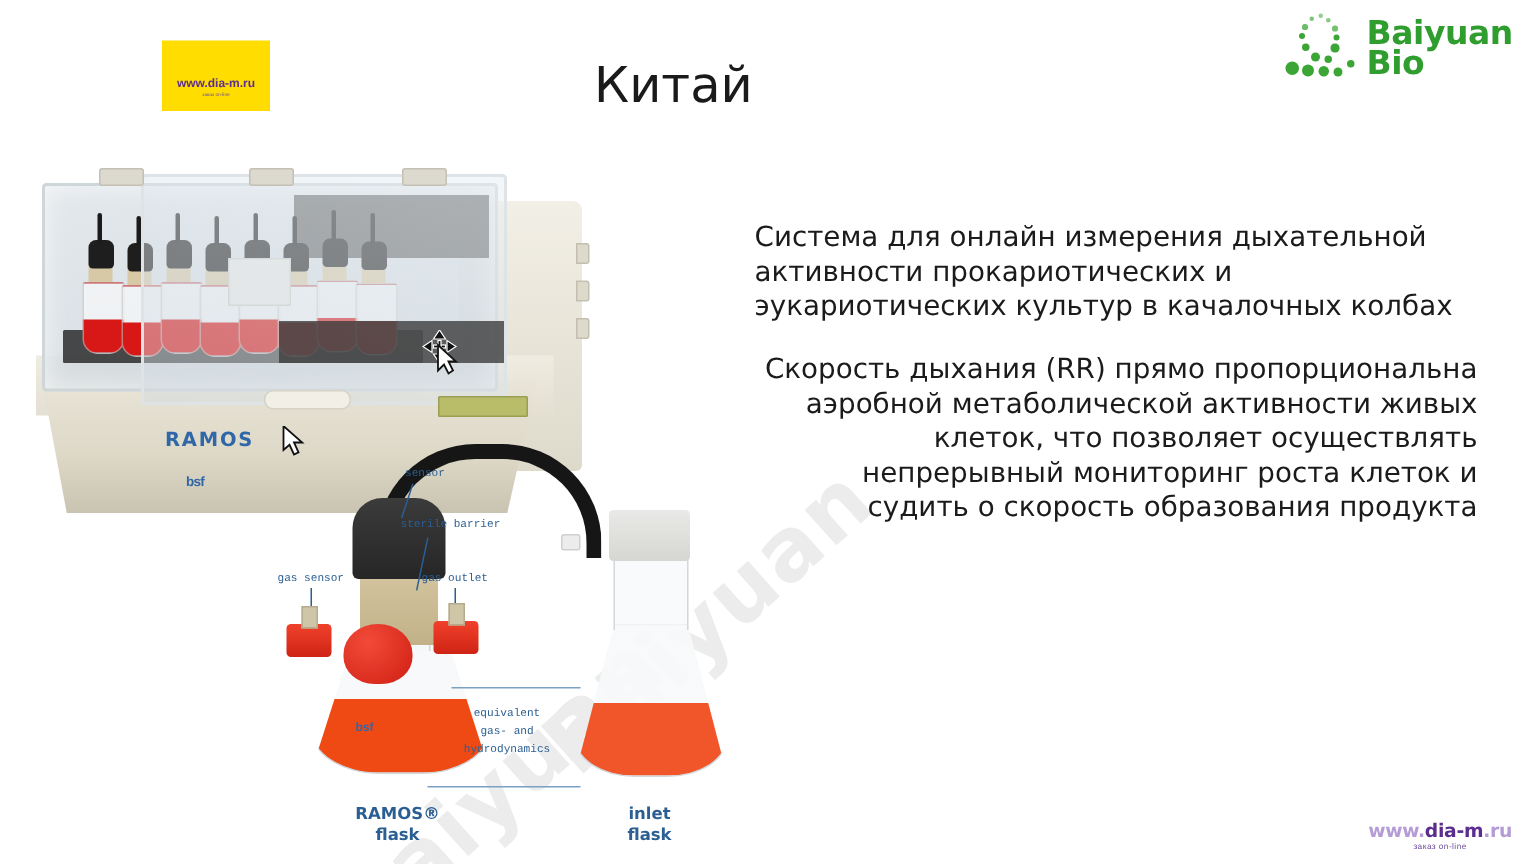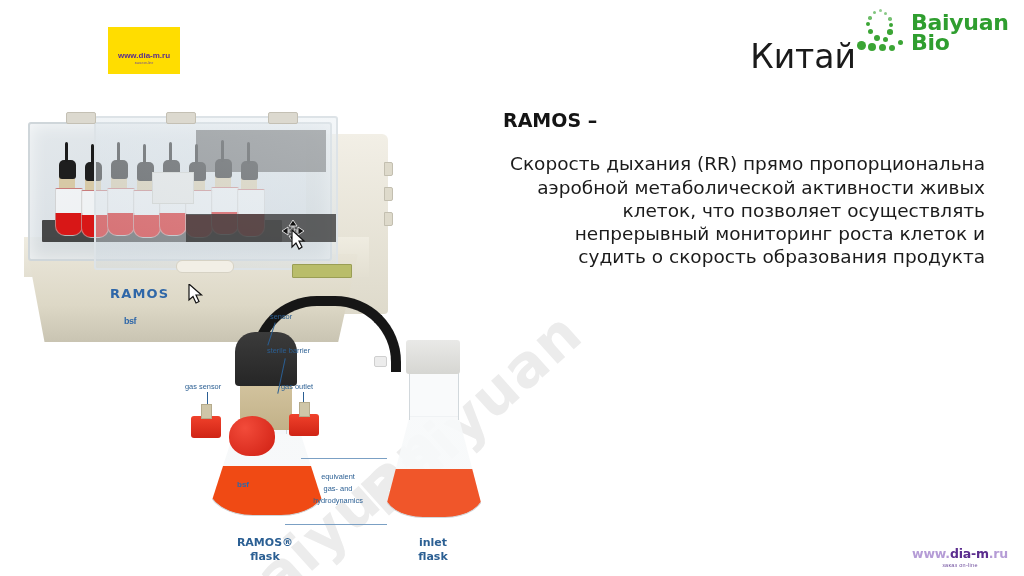--- a/index.html
+++ b/index.html
@@ -20,21 +20,21 @@
              transform:translateY(7px);}
   .diam-sub{font-size:3.2px;color:#3a3a5a;transform:translateY(8px);letter-spacing:.1px;}
   .dm-url{font-size:8px;font-weight:bold;color:#5b2d8e;transform:translateY(7px);}
   .dm-url-sub{font-size:3.2px;color:#6d4b9c;transform:translateY(8px);}
 
   
   #slide-title{position:absolute;left:196px;top:14px;width:660px;
       font-size:33px;color:#1a1a1a;font-weight:400;line-height:1.30;
       font-family:"DejaVu Sans","Liberation Sans",sans-serif;}
   #slide-title .ln1{display:block;text-align:left;}
-  #slide-title .ln2{display:block;text-align:right;padding-left:200px;}
+  #slide-title .ln2{display:block;text-align:left;padding-left:200px;}
   #slide-title sub{font-size:.62em;vertical-align:baseline;position:relative;top:.22em;}
 
   
   #baiyuan-logo{position:absolute;right:12px;top:6px;width:158px;height:54px;
                 display:flex;align-items:center;gap:5px;}
   #baiyuan-mark{position:relative;width:52px;height:50px;flex:0 0 52px;}
   #baiyuan-mark i{position:absolute;border-radius:50%;background:#3ba535;display:block;}
   #baiyuan-text{display:flex;flex-direction:column;line-height:.93;
      font-family:"DejaVu Sans","Liberation Sans",sans-serif;
      font-weight:bold;color:#2f9e2f;font-size:22px;letter-spacing:-.3px;}
@@ -81,21 +81,21 @@
       border:1px solid #c3bfb0;border-radius:0 2px 2px 0;left:378px;}
   .dev-foot{position:absolute;left:170px;top:188px;width:56px;height:11px;
       background:#f2efe6;border:1px solid #d6d2c4;border-radius:6px;}
 
   
   #flask-diagram{position:absolute;left:185px;top:296px;width:305px;height:280px;}
   .wm{position:absolute;font-family:"DejaVu Sans",sans-serif;font-weight:bold;
       color:#ececec;font-size:58px;transform:rotate(-42deg);white-space:nowrap;
       letter-spacing:1px;user-select:none;}
   .lbl{position:absolute;font-size:7.4px;color:#2b5f93;white-space:nowrap;
-       font-family:Liberation Sans, sans-serif;}
+       font-family:Liberation Mono, monospace;}
   .lbl.ctr{text-align:center;}
   .arrow-ln{position:absolute;background:#2b5f93;}
 
   
   .rf-body{position:absolute;left:22px;top:130px;width:118px;height:88px;
      background:linear-gradient(180deg,rgba(246,248,249,.9) 0 44%,#f04a14 44% 100%);
      border:1.5px solid #cfd6da;border-radius:6px 6px 46px 46px / 6px 6px 30px 30px;
      clip-path:polygon(24% 0,76% 0,100% 100%,0 100%);}
   .rf-neck{position:absolute;left:60px;top:108px;width:40px;height:30px;
      background:rgba(244,247,249,.85);border-left:1.5px solid #d2d8dc;border-right:1.5px solid #d2d8dc;}
@@ -285,21 +285,21 @@
       <span>RAMOS®</span><br>
       <span>flask</span>
     </div>
     <div class="cap-ttl" style="left:196px;top:240px;width:104px;">
       <span>inlet</span><br>
       <span>flask</span>
     </div>
   </div>
 
   <div id="text-column">
-    <div class="hdline">RAMOS –</div>
+    <p class="para" id="para-1">Система для онлайн измерения дыхательной активности прокариотических и эукариотических культур в качалочных колбах</p>
     <p class="para" id="para-2">Скорость дыхания (RR) прямо пропорциональна аэробной метаболической активности живых клеток, что позволяет осуществлять непрерывный мониторинг роста клеток и судить о скорость образования продукта</p>
   </div>
 
   <div id="footer-logo">
     <div id="footer-url"><span class="w">www.</span><span class="d">dia-m</span><span class="w">.ru</span></div>
     <div id="footer-sub">заказ on-line</div>
   </div>
 
   <div class="cursor" style="left:280px;top:220px;">
     <svg width="34" height="34" viewBox="0 0 34 34">

